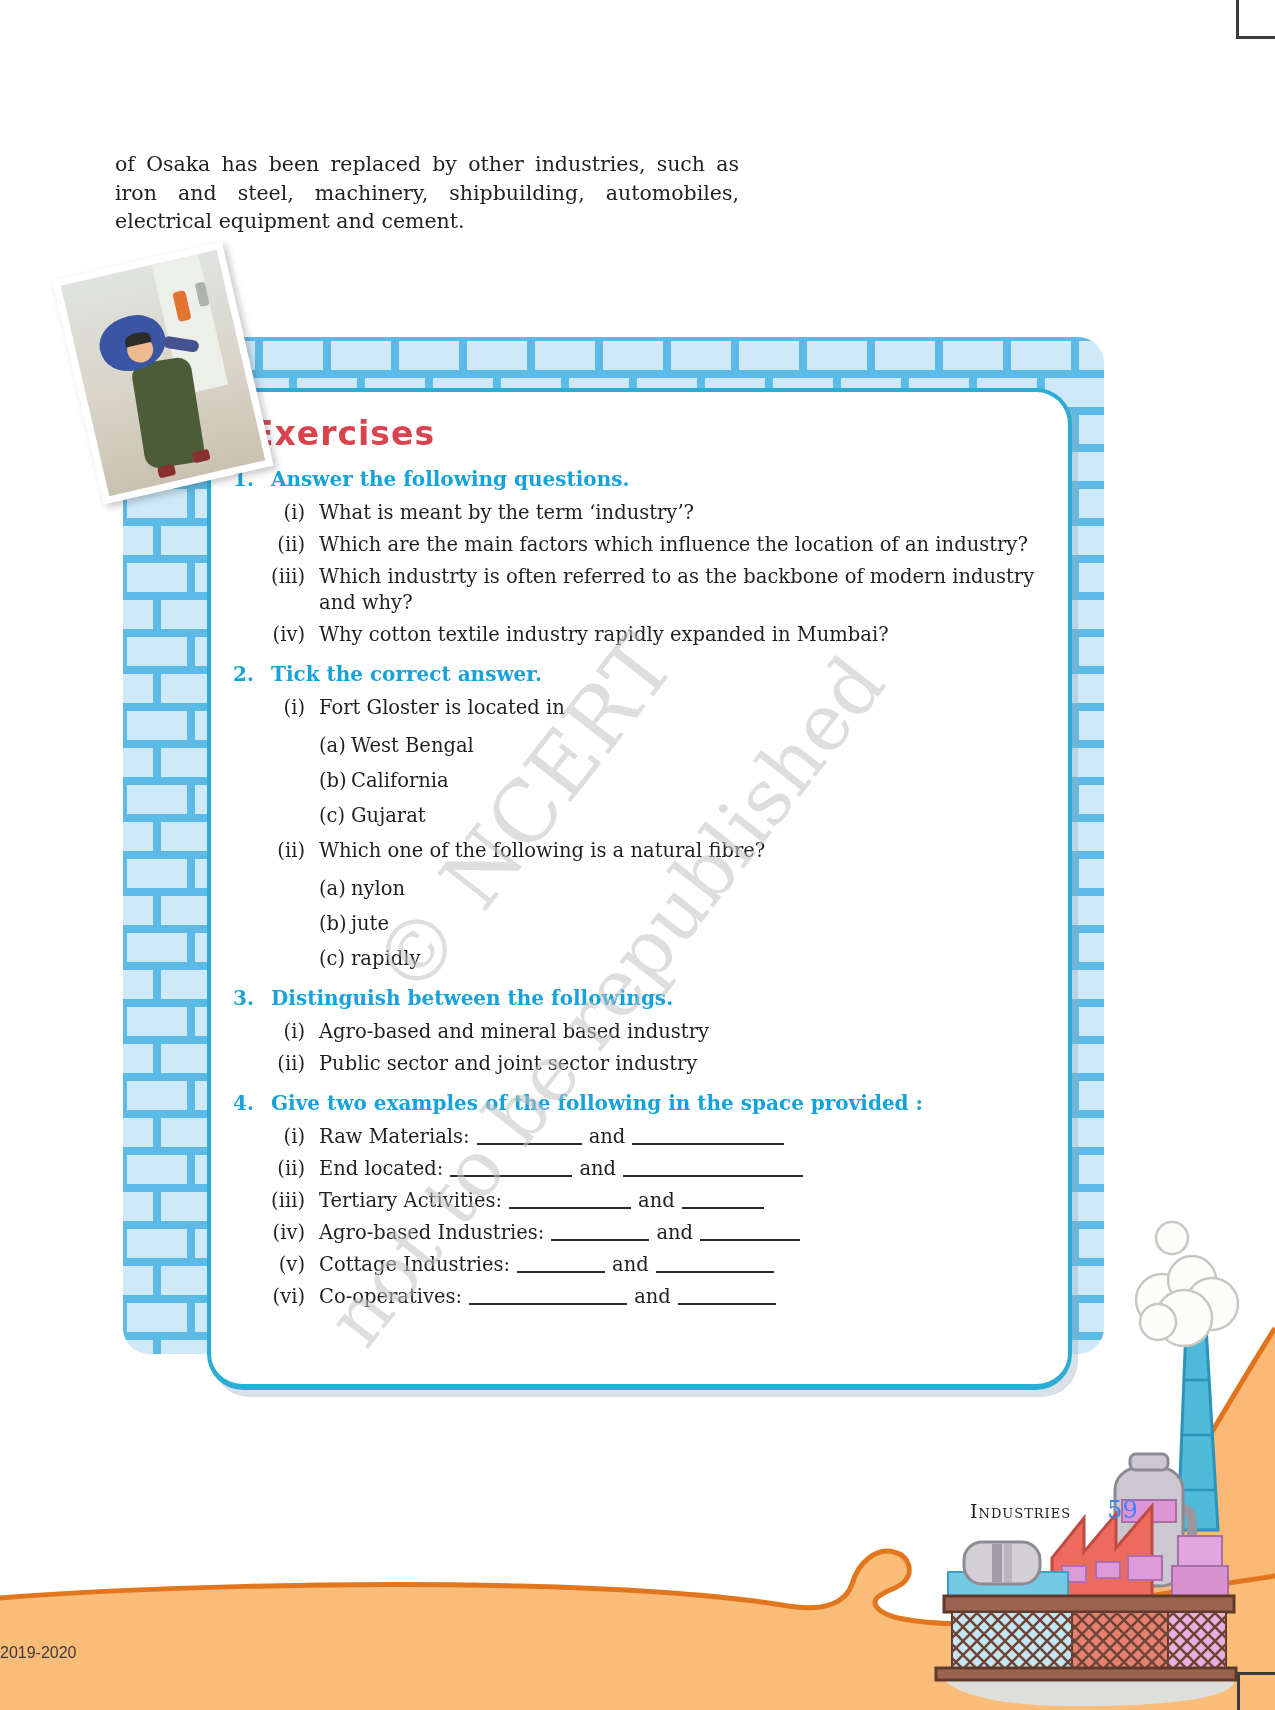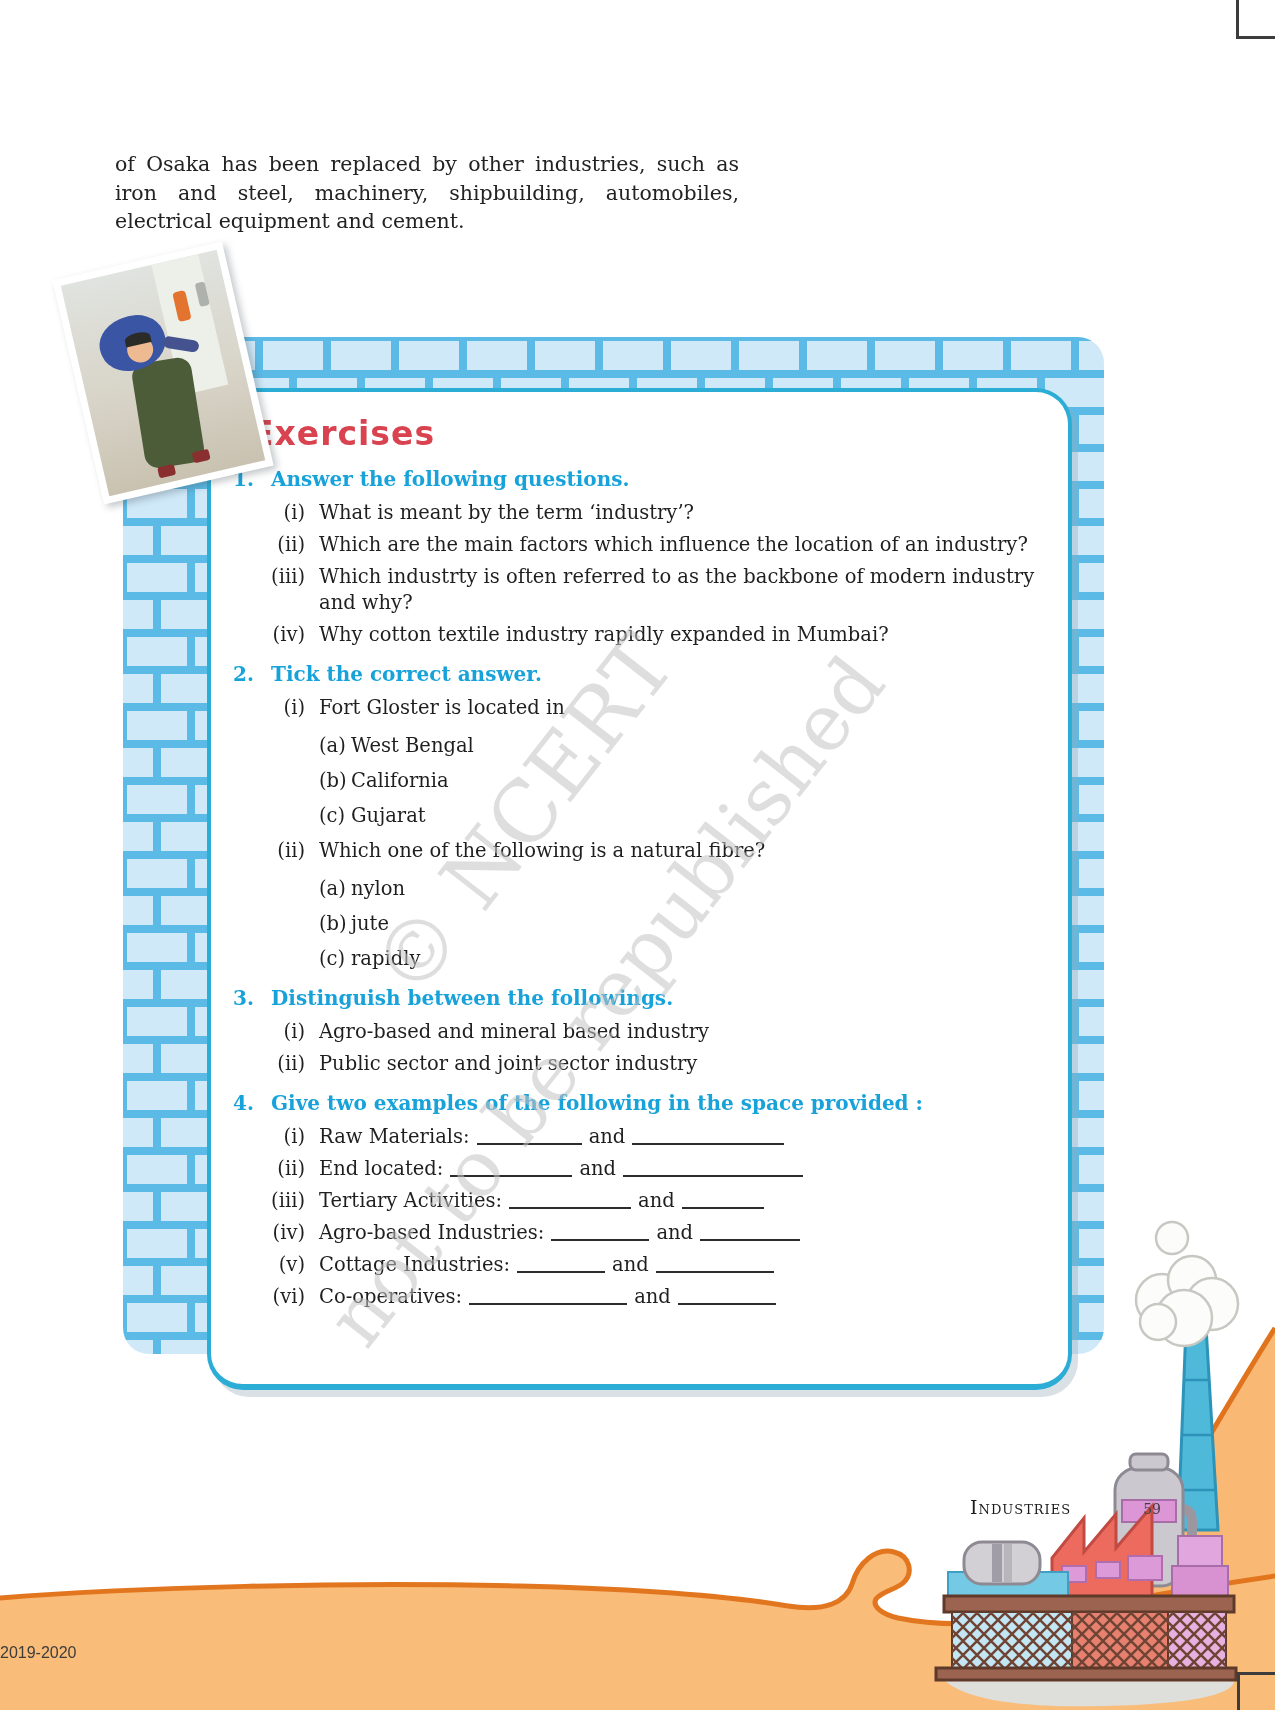--- a/index.html
+++ b/index.html
@@ -72,21 +72,21 @@
 
   
   .scene{position:absolute;pointer-events:none;}
   #hill-svg{left:900px;top:1200px;z-index:1;}
   #ground-svg{left:0;top:1490px;z-index:1;}
   #factory-svg{left:900px;top:1200px;z-index:2;}
 
   
   .pagefoot{position:absolute;left:970px;top:1496px;z-index:5;display:flex;align-items:baseline;gap:36px;}
   .pagefoot .chapter{font-variant:small-caps;letter-spacing:1px;font-size:19px;color:#1c1c1c;}
-  .pagefoot .pnum{font-size:14px;color:#404040;margin-left:36px;}
+  .pagefoot .pnum{font-size:24px;color:#3b82f6;}
   .yearfoot{position:absolute;left:0;top:1644px;width:100%;z-index:3;
             font-family:"Liberation Sans", sans-serif;font-size:16px;color:#3c3c3c;}
 </style>
 </head>
 <body>
 
 <div class="page">
 
   <div class="crop-mark crop-tr"></div>
   <div class="crop-mark crop-br"></div>

